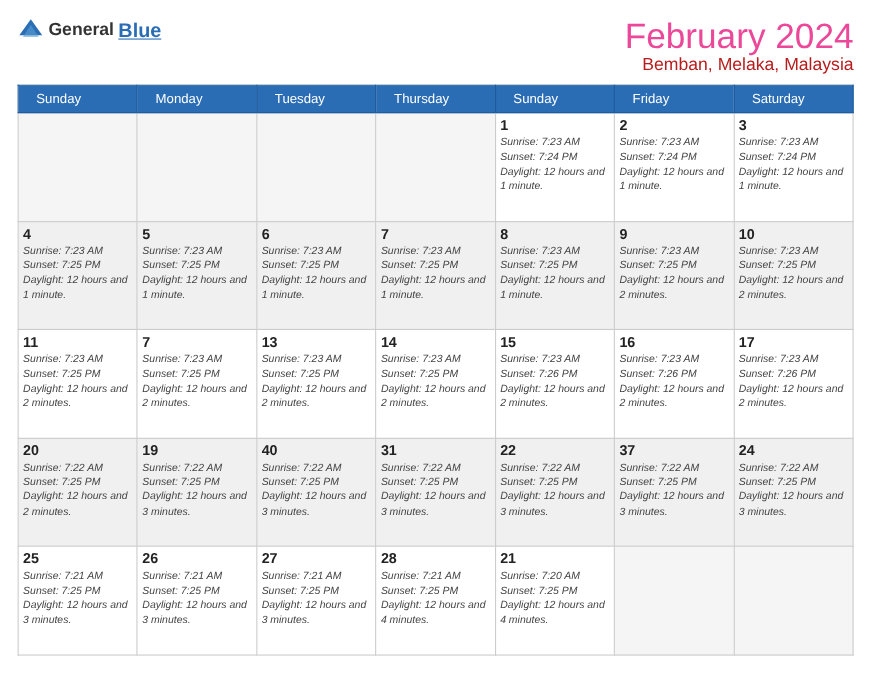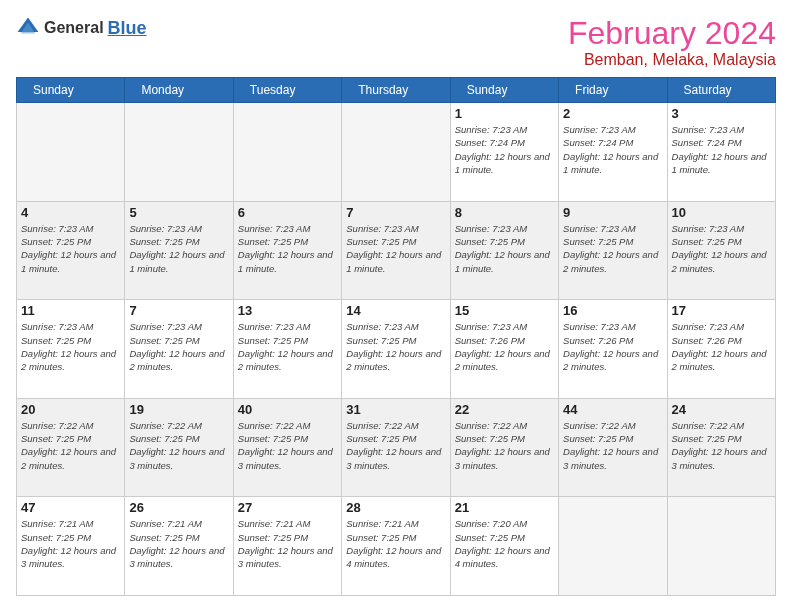--- a/index.html
+++ b/index.html
@@ -215,31 +215,31 @@
           </td>
           <td>
             <span class="day-number">31</span>
             <div class="day-info">Sunrise: 7:22 AM<br>Sunset: 7:25 PM<br>Daylight: 12 hours and 3 minutes.</div>
           </td>
           <td>
             <span class="day-number">22</span>
             <div class="day-info">Sunrise: 7:22 AM<br>Sunset: 7:25 PM<br>Daylight: 12 hours and 3 minutes.</div>
           </td>
           <td>
-            <span class="day-number">44</span>
+            <span class="day-number">37</span>
             <div class="day-info">Sunrise: 7:22 AM<br>Sunset: 7:25 PM<br>Daylight: 12 hours and 3 minutes.</div>
           </td>
           <td>
             <span class="day-number">24</span>
             <div class="day-info">Sunrise: 7:22 AM<br>Sunset: 7:25 PM<br>Daylight: 12 hours and 3 minutes.</div>
           </td>
         </tr>
         <tr>
           <td>
-            <span class="day-number">47</span>
+            <span class="day-number">25</span>
             <div class="day-info">Sunrise: 7:21 AM<br>Sunset: 7:25 PM<br>Daylight: 12 hours and 3 minutes.</div>
           </td>
           <td>
             <span class="day-number">26</span>
             <div class="day-info">Sunrise: 7:21 AM<br>Sunset: 7:25 PM<br>Daylight: 12 hours and 3 minutes.</div>
           </td>
           <td>
             <span class="day-number">27</span>
             <div class="day-info">Sunrise: 7:21 AM<br>Sunset: 7:25 PM<br>Daylight: 12 hours and 3 minutes.</div>
           </td>

